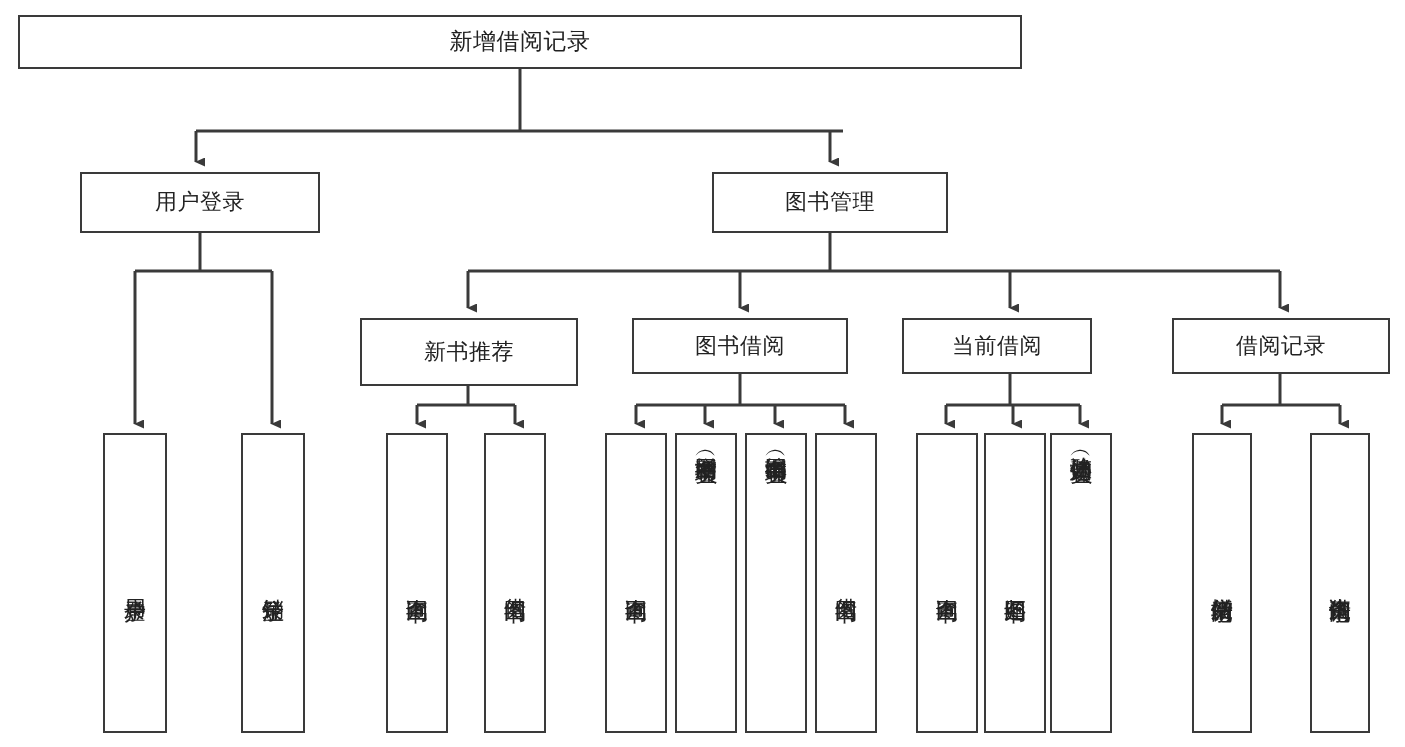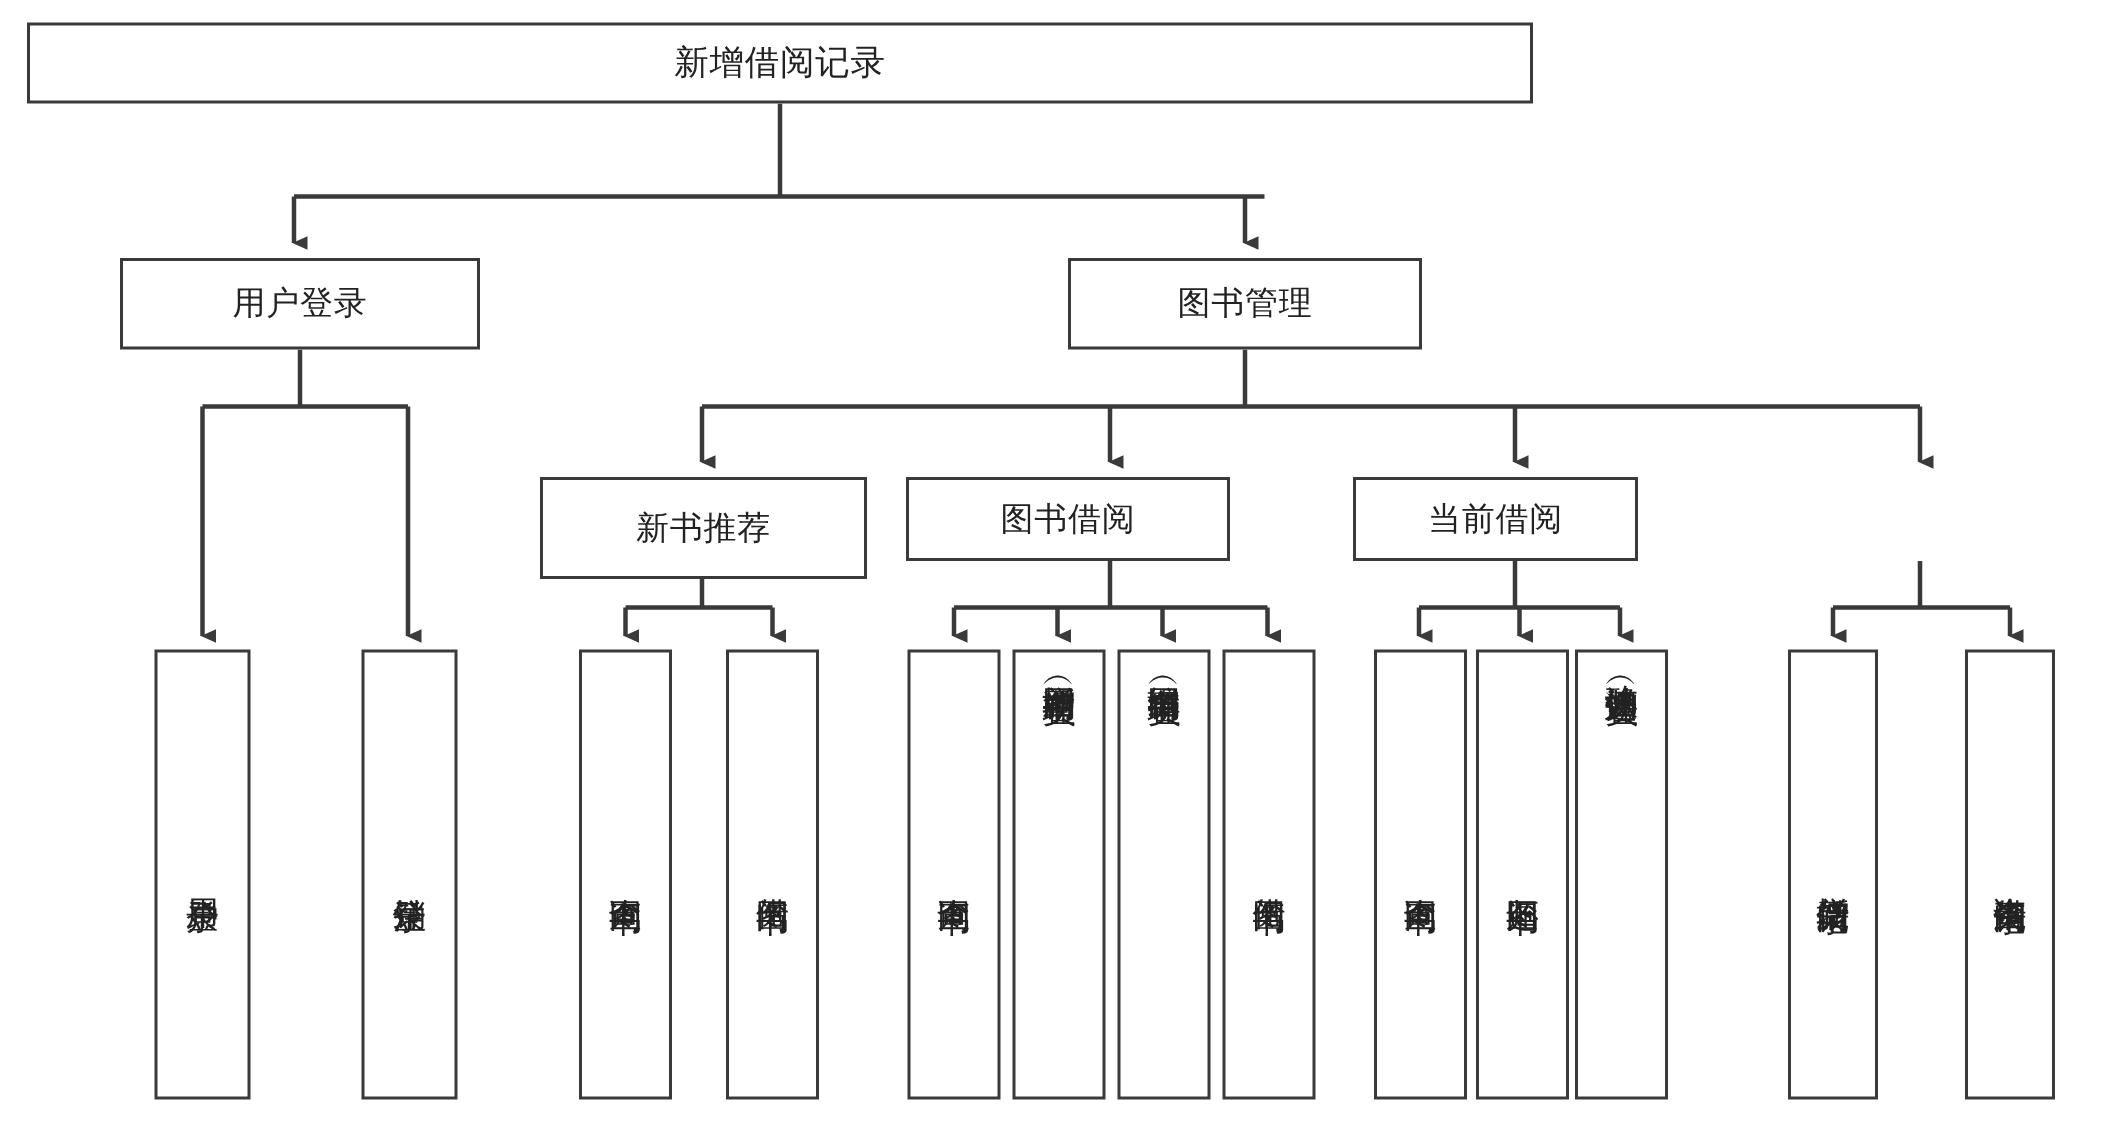--- a/index.html
+++ b/index.html
@@ -137,28 +137,31 @@
   </div>
 
   <div class="node node-h" style="left:712px; top:172px; width:236px; height:61px;">
     <span class="node-label">图书管理</span>
   </div>
 
   <div class="node node-h" style="left:360px; top:318px; width:218px; height:68px;">
     <span class="node-label">新书推荐</span>
   </div>
 
-  <div class="node node-h" style="left:604px; top:318px; width:216px; height:56px;">
+  <div class="node node-h" style="left:632px; top:318px; width:216px; height:56px;">
     <span class="node-label">图书借阅</span>
   </div>
 
   <div class="node node-h" style="left:902px; top:318px; width:190px; height:56px;">
     <span class="node-label">当前借阅</span>
   </div>
 
+  <div class="node node-h" style="left:1172px; top:318px; width:218px; height:56px;">
+    <span class="node-label">借阅记录</span>
+  </div>
 
   <div class="node node-v center-text" style="left:103px; top:433px; width:64px; height:300px;">
     <span class="node-label">用户登录</span>
   </div>
 
   <div class="node node-v center-text" style="left:241px; top:433px; width:64px; height:300px;">
     <span class="node-label">注销登录</span>
   </div>
 
   <div class="node node-v center-text" style="left:386px; top:433px; width:62px; height:300px;">

